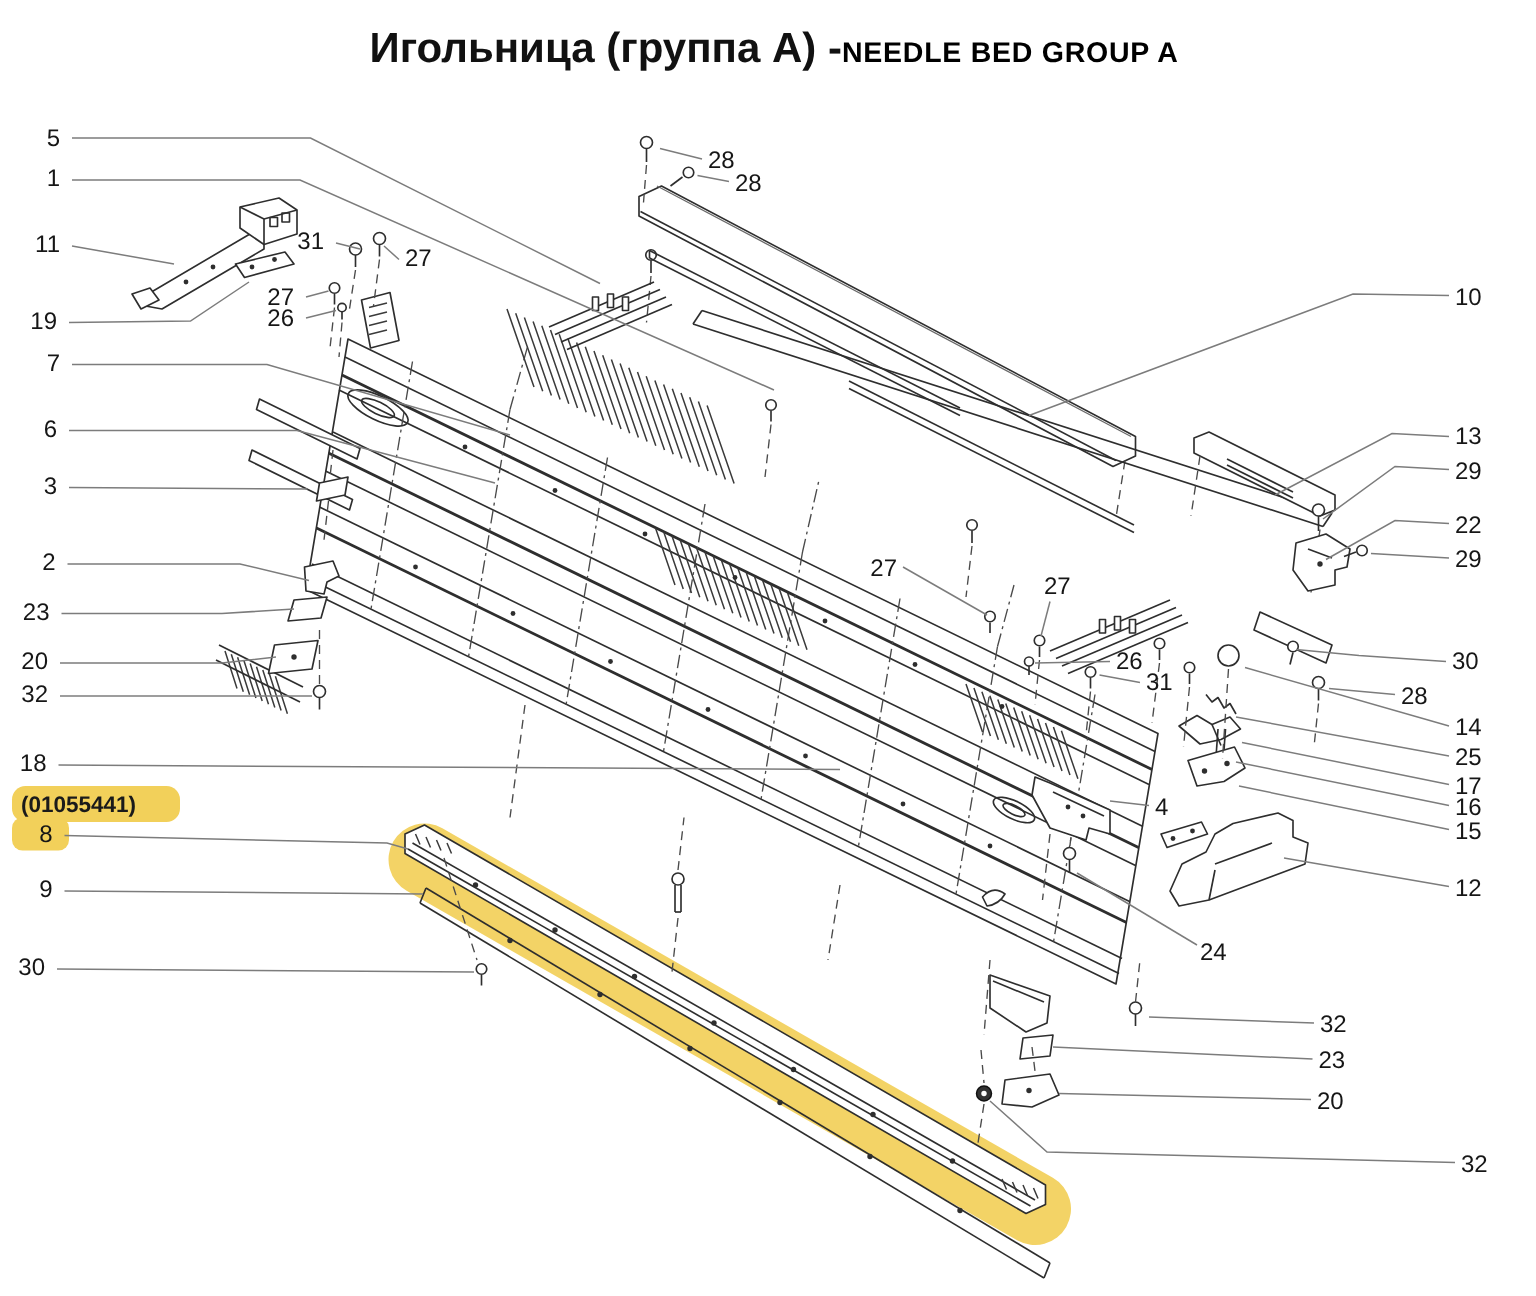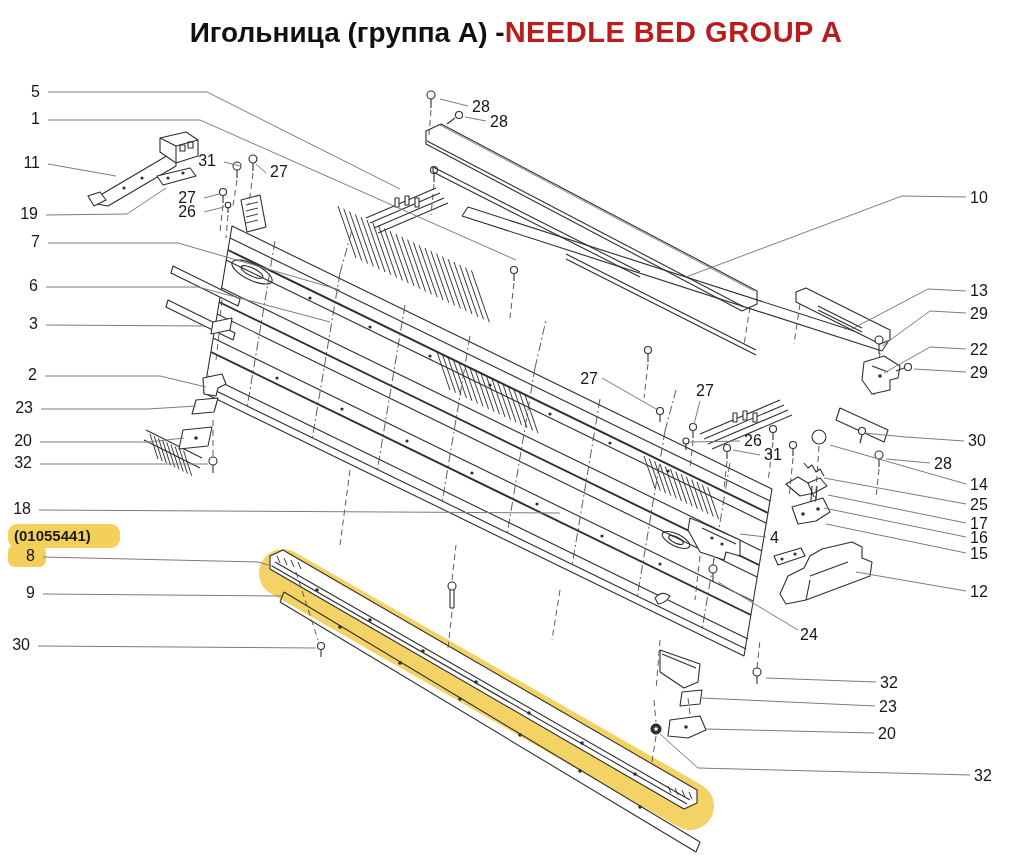--- a/index.html
+++ b/index.html
@@ -1,21 +1,21 @@
 <!DOCTYPE html>
 <html><head>
 <meta charset="utf-8">
 <style>
   html,body{margin:0;padding:0;background:#fff;}
   #page{position:relative;width:1024px;height:864px;background:#fff;overflow:hidden;
         font-family:"Liberation Sans",sans-serif;}
   #title-bar{position:absolute;top:16px;left:4px;width:100%;display:flex;
              justify-content:center;align-items:baseline;}
   #title-ru{font-size:28px;font-weight:bold;color:#111;}
-  #title-en{font-size:29px;font-weight:bold;color:#b91c1c;letter-spacing:.5px;}
+  #title-en{font-size:19px;font-weight:bold;color:#000000;letter-spacing:.5px;}
   svg{position:absolute;top:0;left:0;}
   .ln{stroke:#2e2e2e;fill:none;stroke-width:1.1;stroke-linejoin:round;}
   .ln2{stroke:#2e2e2e;fill:none;stroke-width:1.9;}
   .fw{fill:#ffffff;stroke:#2e2e2e;stroke-width:1.1;stroke-linejoin:round;}
   .thin{stroke:#6a6a6a;fill:none;stroke-width:.8;}
   .dash{stroke:#4a4a4a;stroke-width:.9;fill:none;stroke-dasharray:6 4;}
   .ddot{stroke:#4a4a4a;stroke-width:.9;fill:none;stroke-dasharray:9 3 2 3;}
   .hatch{stroke:#3a3a3a;stroke-width:1;fill:none;}
   .leader{stroke:#7c7c7c;stroke-width:1;fill:none;}
   .callout{font:16px "Liberation Sans",sans-serif;fill:#161616;}

